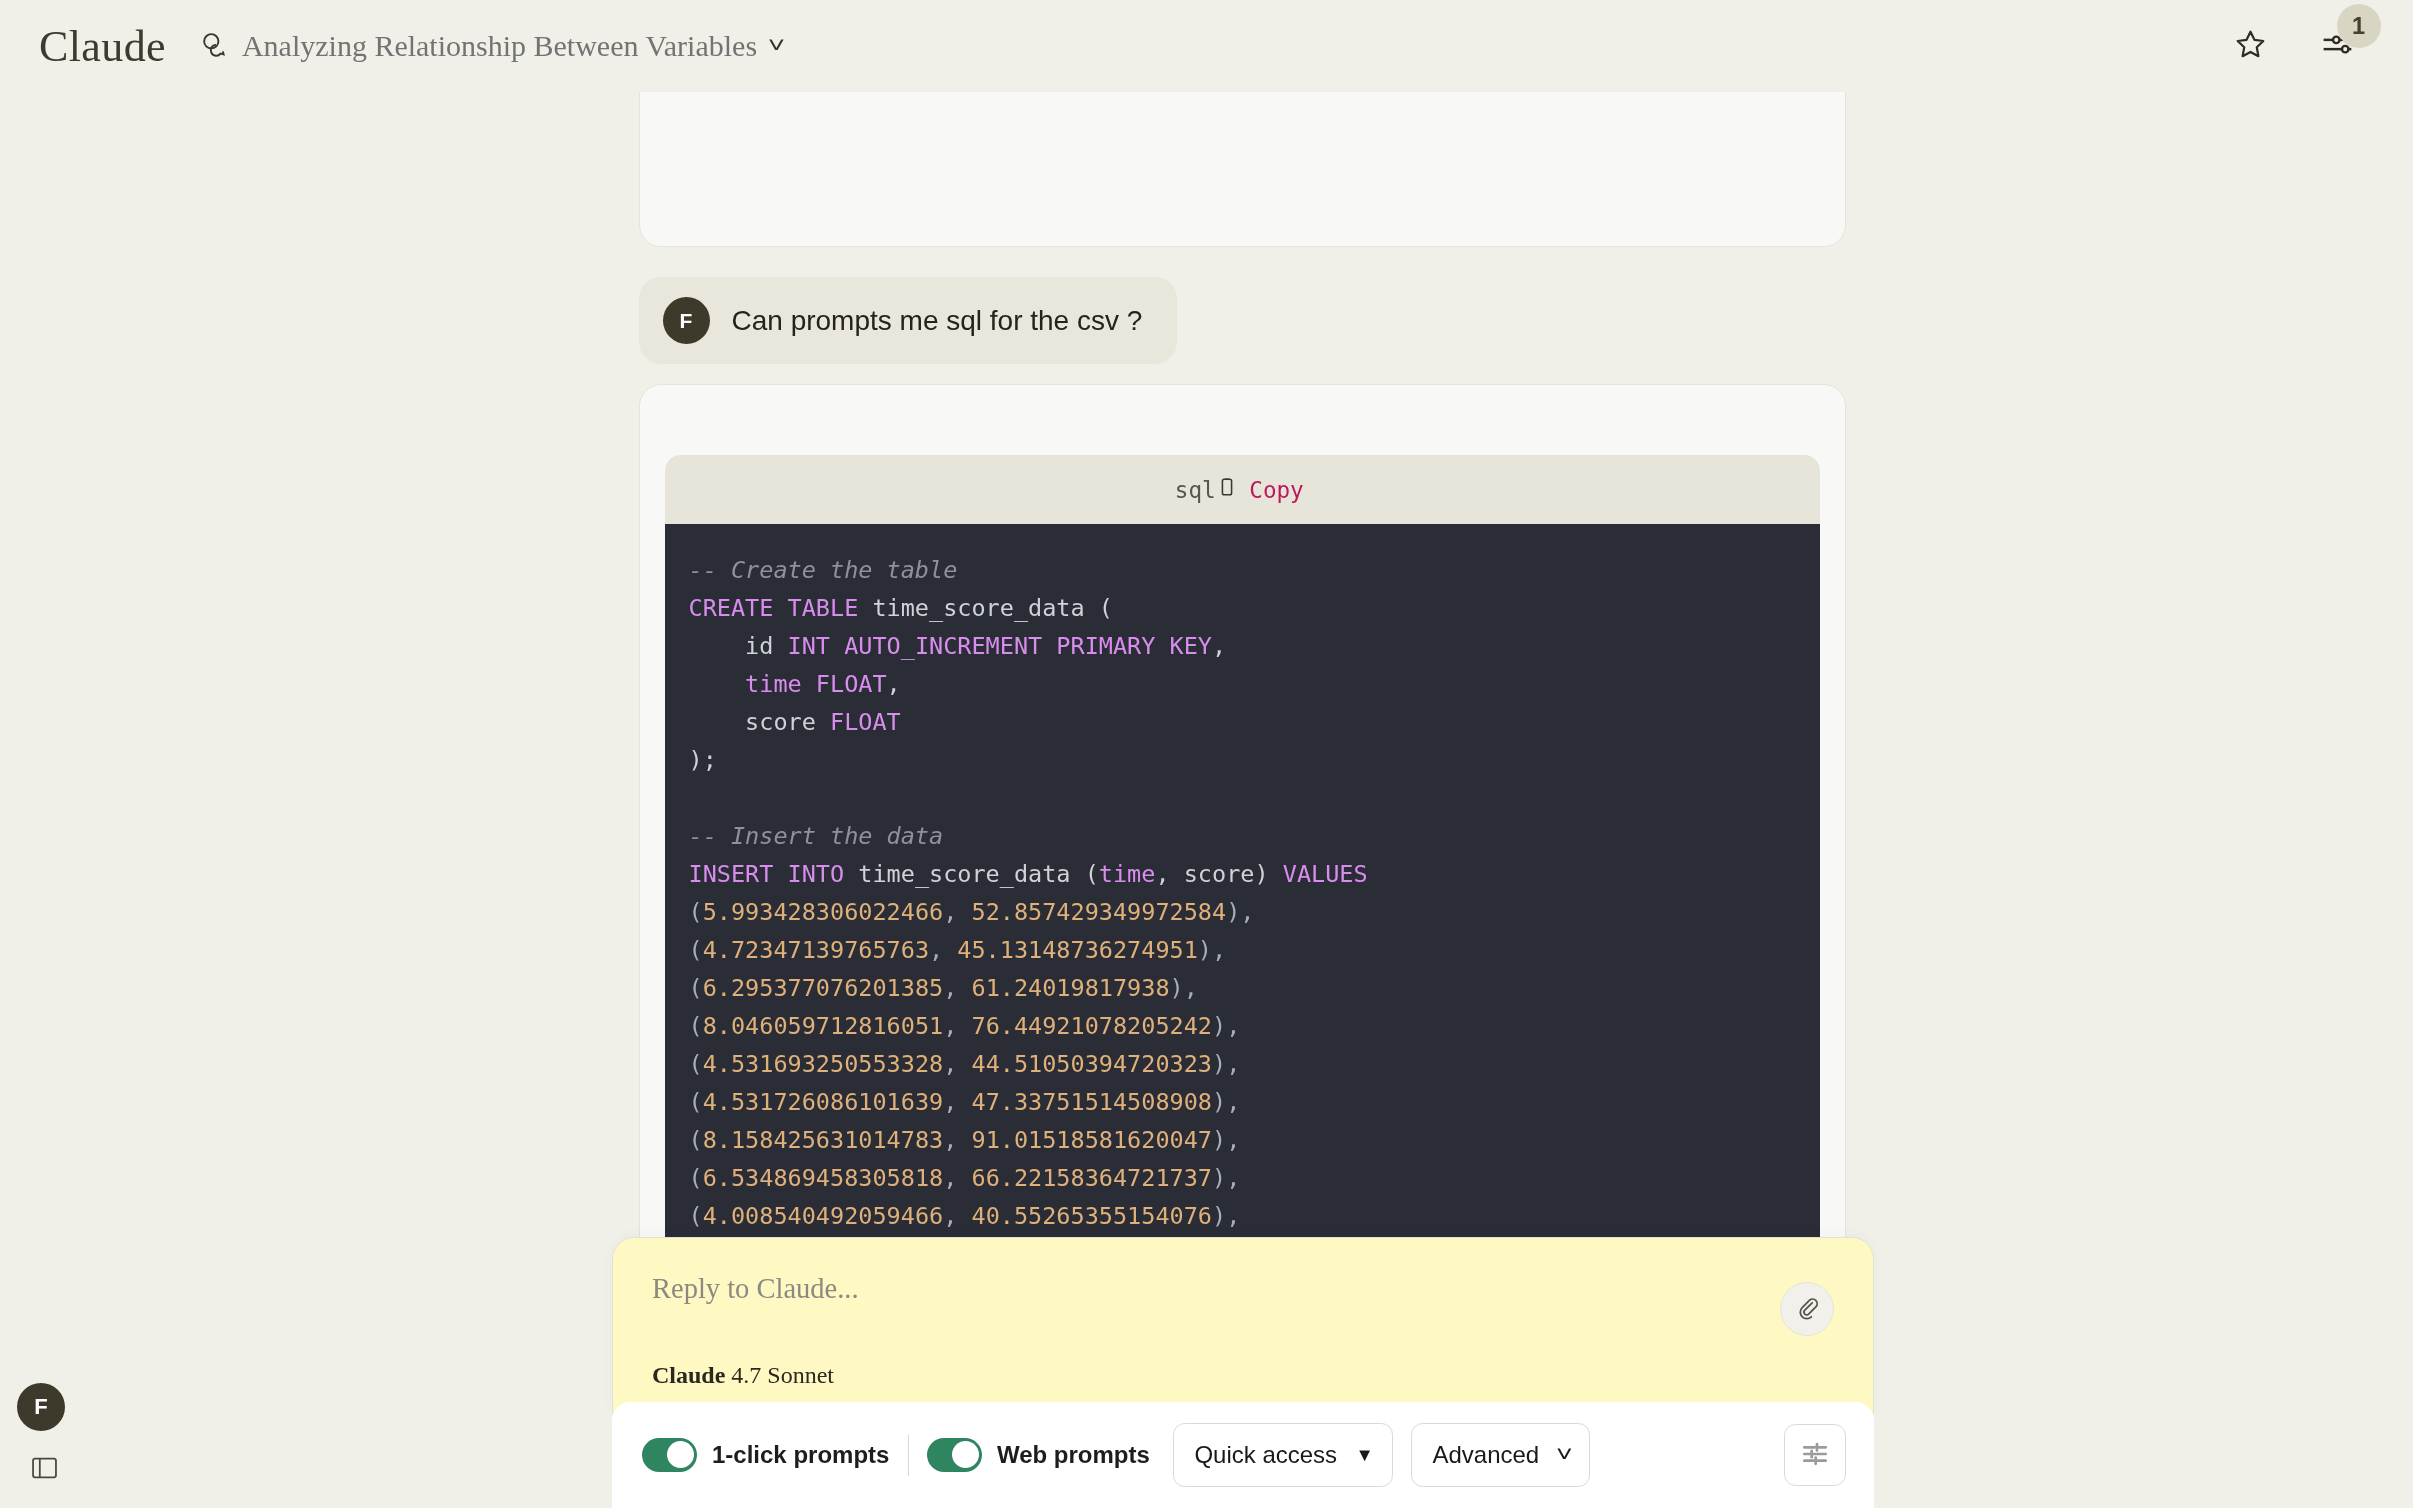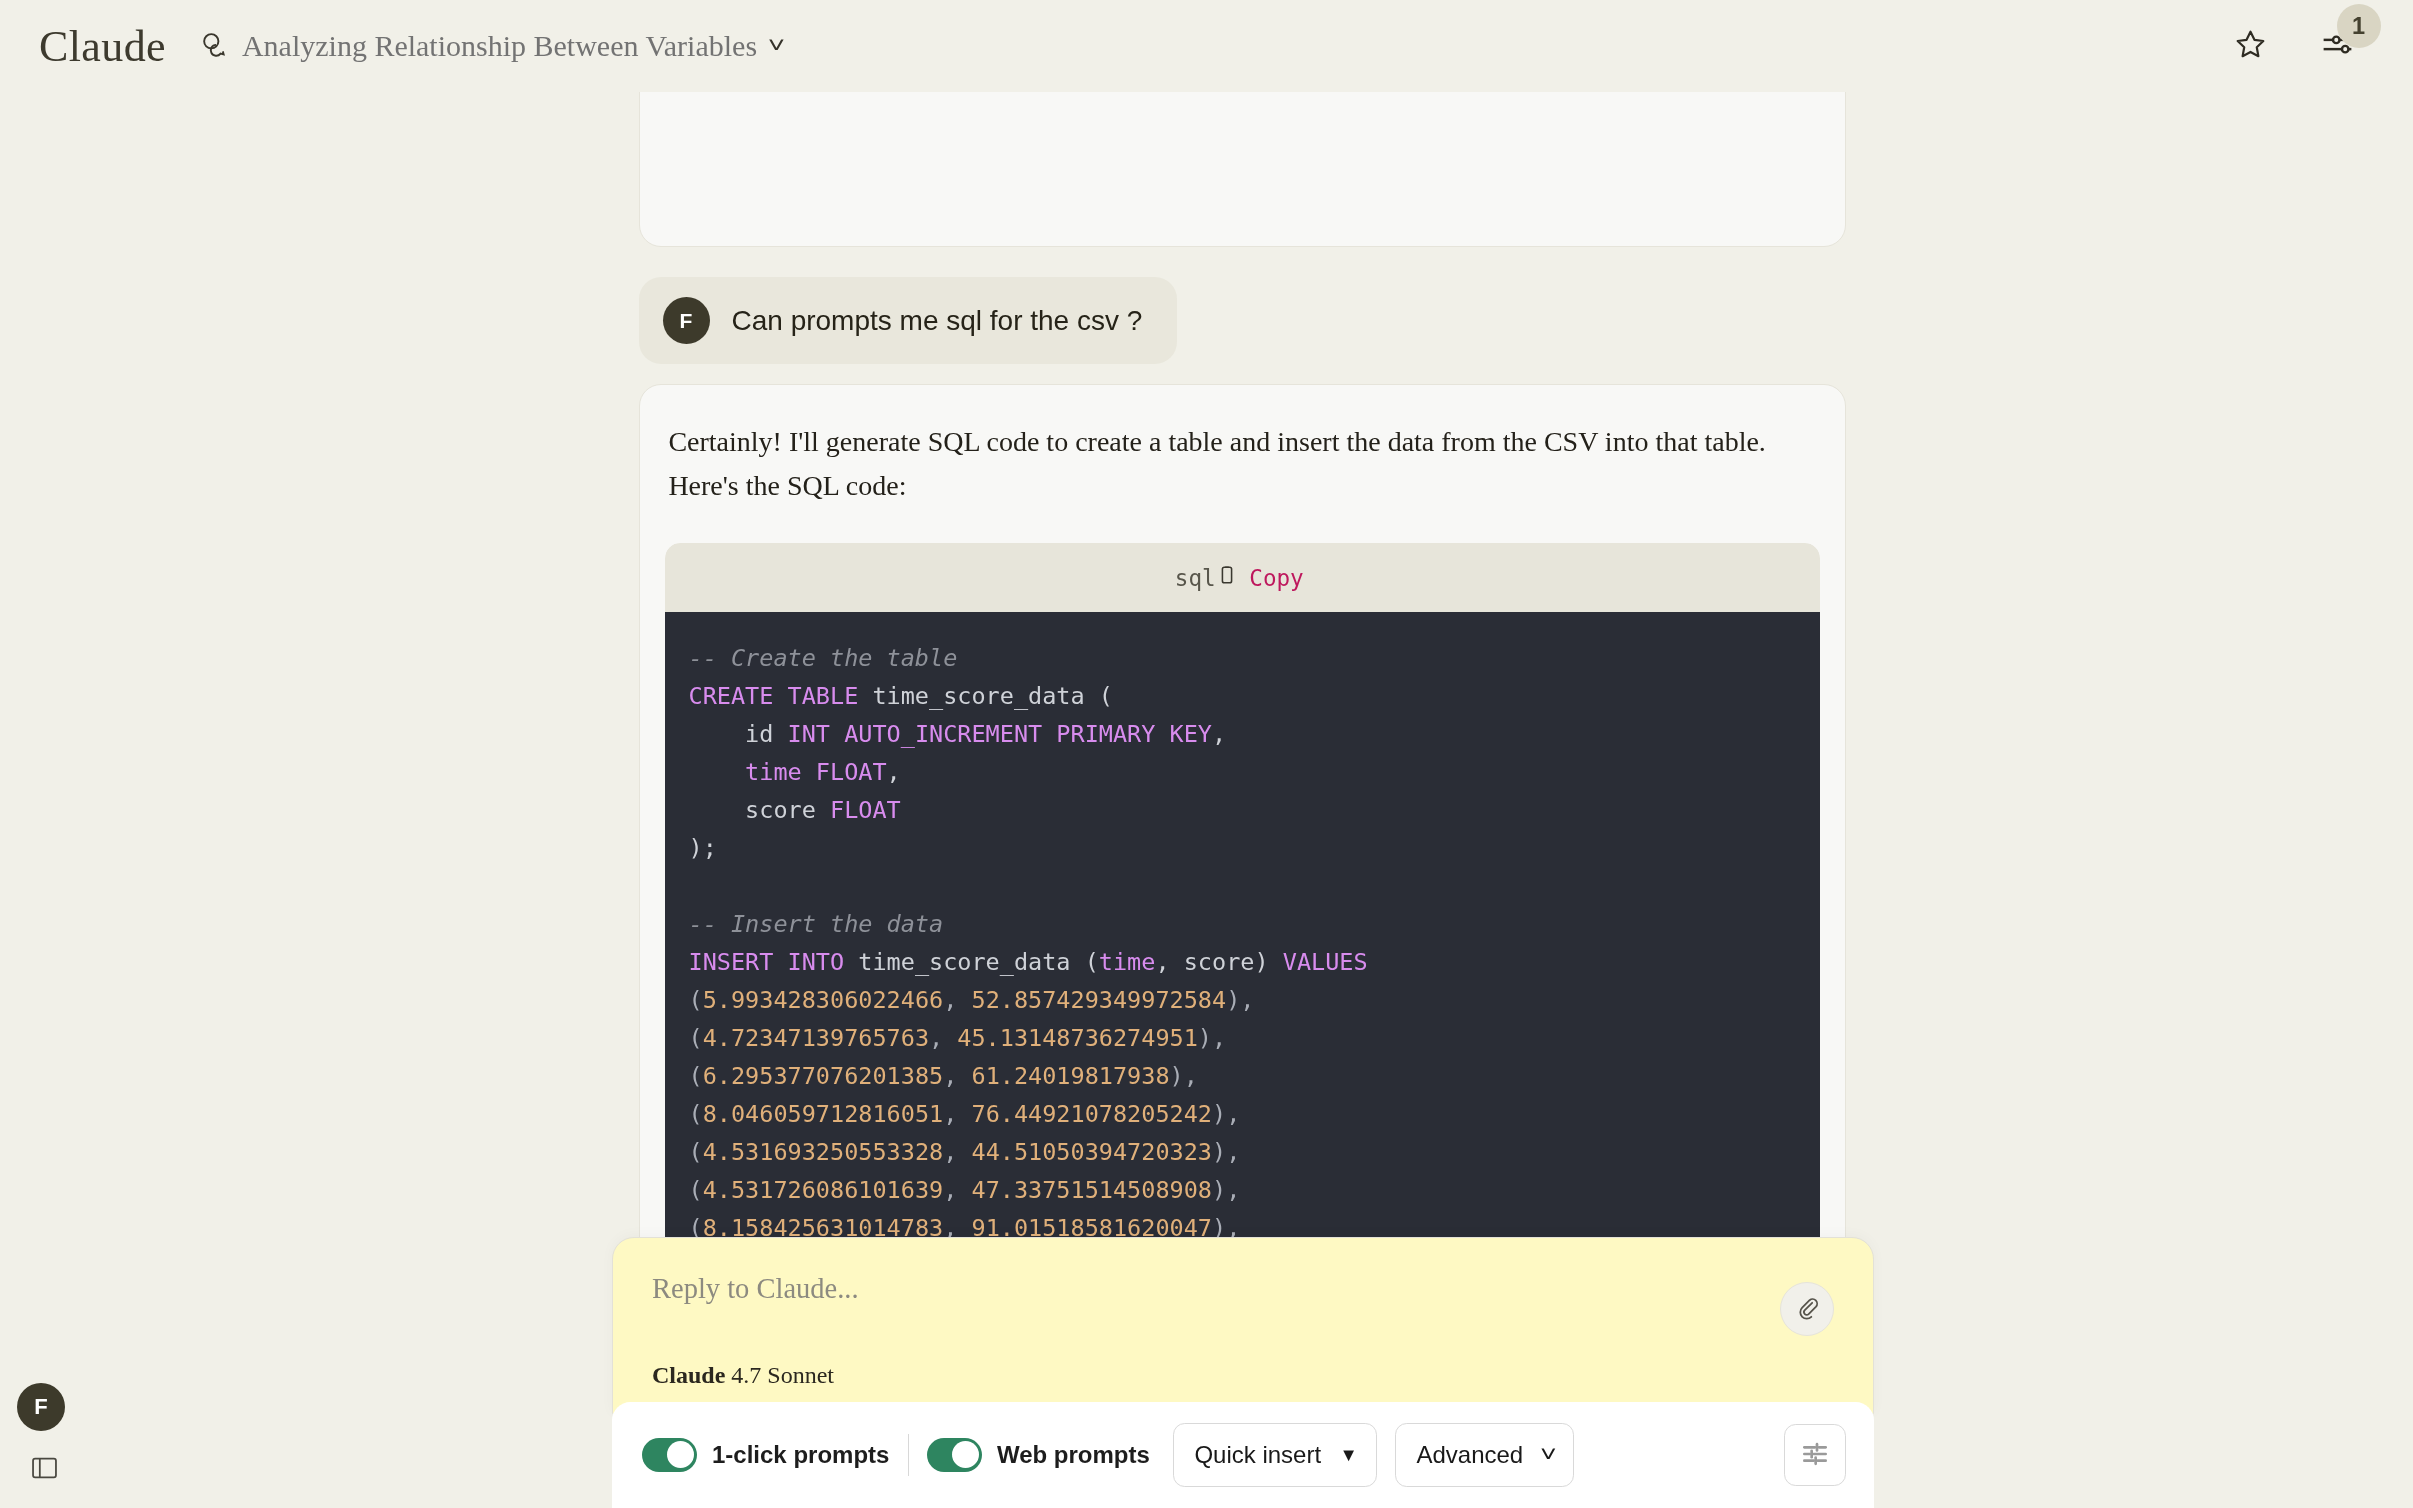--- a/index.html
+++ b/index.html
@@ -411,21 +411,20 @@
     </div>
 
     <div class="user-row">
       <div class="user-bubble">
         <div class="avatar-sm">F</div>
         <div class="user-text">Can prompts me sql for the csv ?</div>
       </div>
     </div>
 
     <div class="msg-card-main">
-      <div class="prose">Certainly! I'll generate SQL code to create a table and insert the data from the CSV into that table. Here's the SQL code:</div>
 
       <div class="code-wrap">
         <div class="code-head">
           <span class="code-lang">sql</span>
           <span class="copy-btn">
             <span>
               <svg width="22" height="22" viewBox="0 0 24 24" fill="none" stroke="#3A382F" stroke-width="1.7">
                 <rect x="7" y="3.5" width="10" height="17" rx="2"></rect>
                 <path d="M10 3.5h4"></path>
               </svg>
@@ -461,21 +460,21 @@
     <span class="tg-label">1-click prompts</span>
 
     <span class="divider-v"></span>
 
     <div class="toggle">
       <span class="knob"></span>
     </div>
     <span class="tg-label">Web prompts</span>
 
     <div class="select-box" style="margin-left:23.5px">
-      <span>Quick insert</span>
+      <span>Quick access</span>
       <span style="font-size:18.4px">▼</span>
     </div>
 
     <div class="select-box" style="margin-left:18.4px">
       <span>Advanced</span>
       <span style="font-size:22px;transform:scaleX(1.3);display:inline-block">˅</span>
     </div>
 
     <div class="ext-spacer"></div>
 

